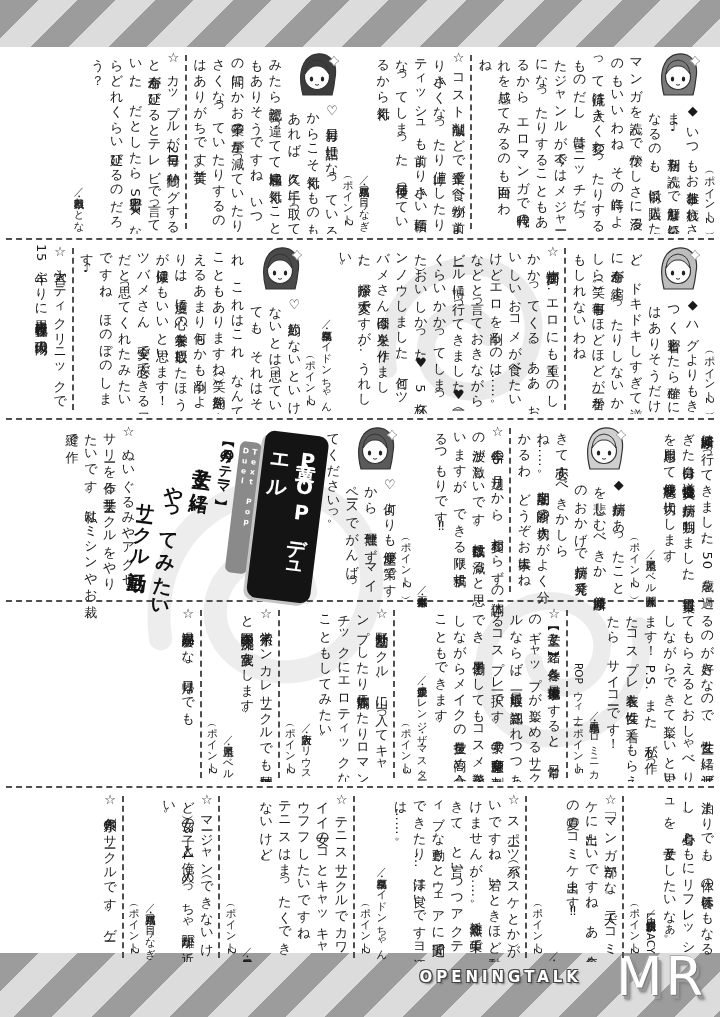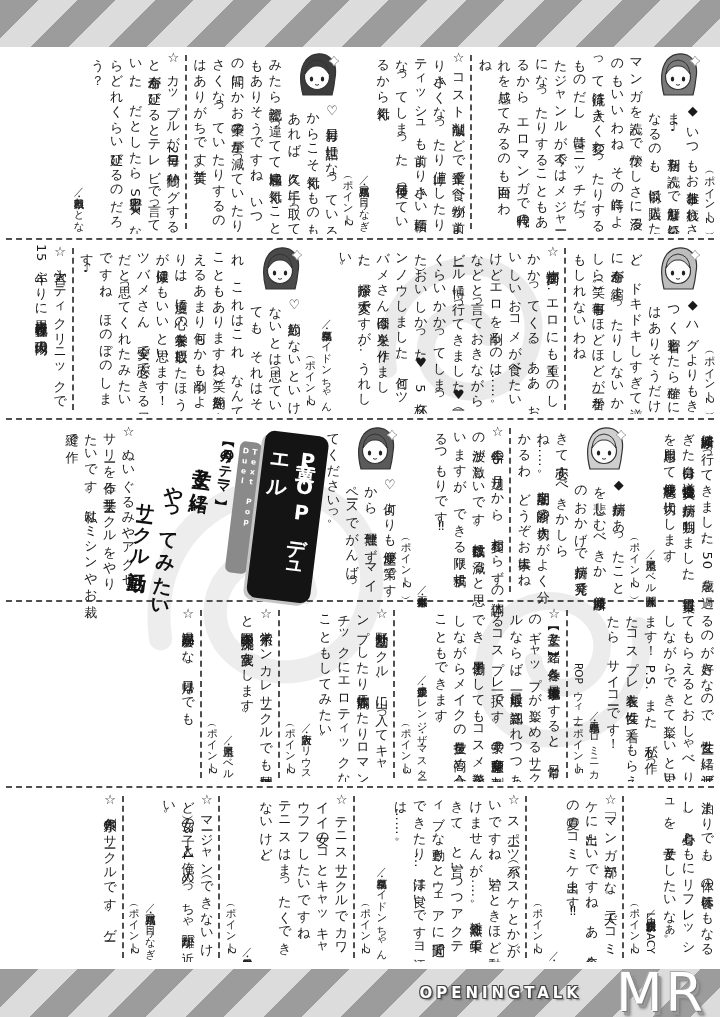--- a/index.html
+++ b/index.html
@@ -2,21 +2,21 @@
 <html><head>
 <meta charset="utf-8">
 <style>
   *{margin:0;padding:0;box-sizing:border-box}
   html,body{background:#888}
   .page{position:relative;width:720px;height:1017px;margin:0 auto;background:#fff;
         font-family:"DejaVu Sans",sans-serif;color:#1a1a1a;overflow:hidden}
   .stripes{position:absolute;left:0;width:100%;
         background:repeating-linear-gradient(135deg,#9c9c9c 0 27px,#dcdcdc 27px 55px)}
   #top-bar{top:0;height:47px}
-  #bottom-bar{bottom:0;height:48px}
+  #bottom-bar{bottom:0;height:64px}
   .swirl{position:absolute;z-index:1;opacity:.85}
   .band{position:absolute;left:8px;right:4px;display:flex;flex-direction:row-reverse;
         justify-content:flex-start;align-items:stretch;z-index:2;overflow:hidden}
   .band.tall-ok{overflow:visible}
   .hsep{position:absolute;left:6px;right:6px;border-top:2px dashed #4f4f4f;z-index:2}
   .vdash{flex:none;border-left:2px dashed #4f4f4f;height:95%;align-self:center;margin:0 3px}
   .letter-block{display:flex;flex-direction:row-reverse;flex:none;height:100%}
   .letter-text,.reply-block{writing-mode:vertical-rl;height:100%;font-size:13px;
         line-height:1.45;letter-spacing:.8px}
   .credit,.points{writing-mode:vertical-rl;align-self:flex-end;font-size:10.5px;

